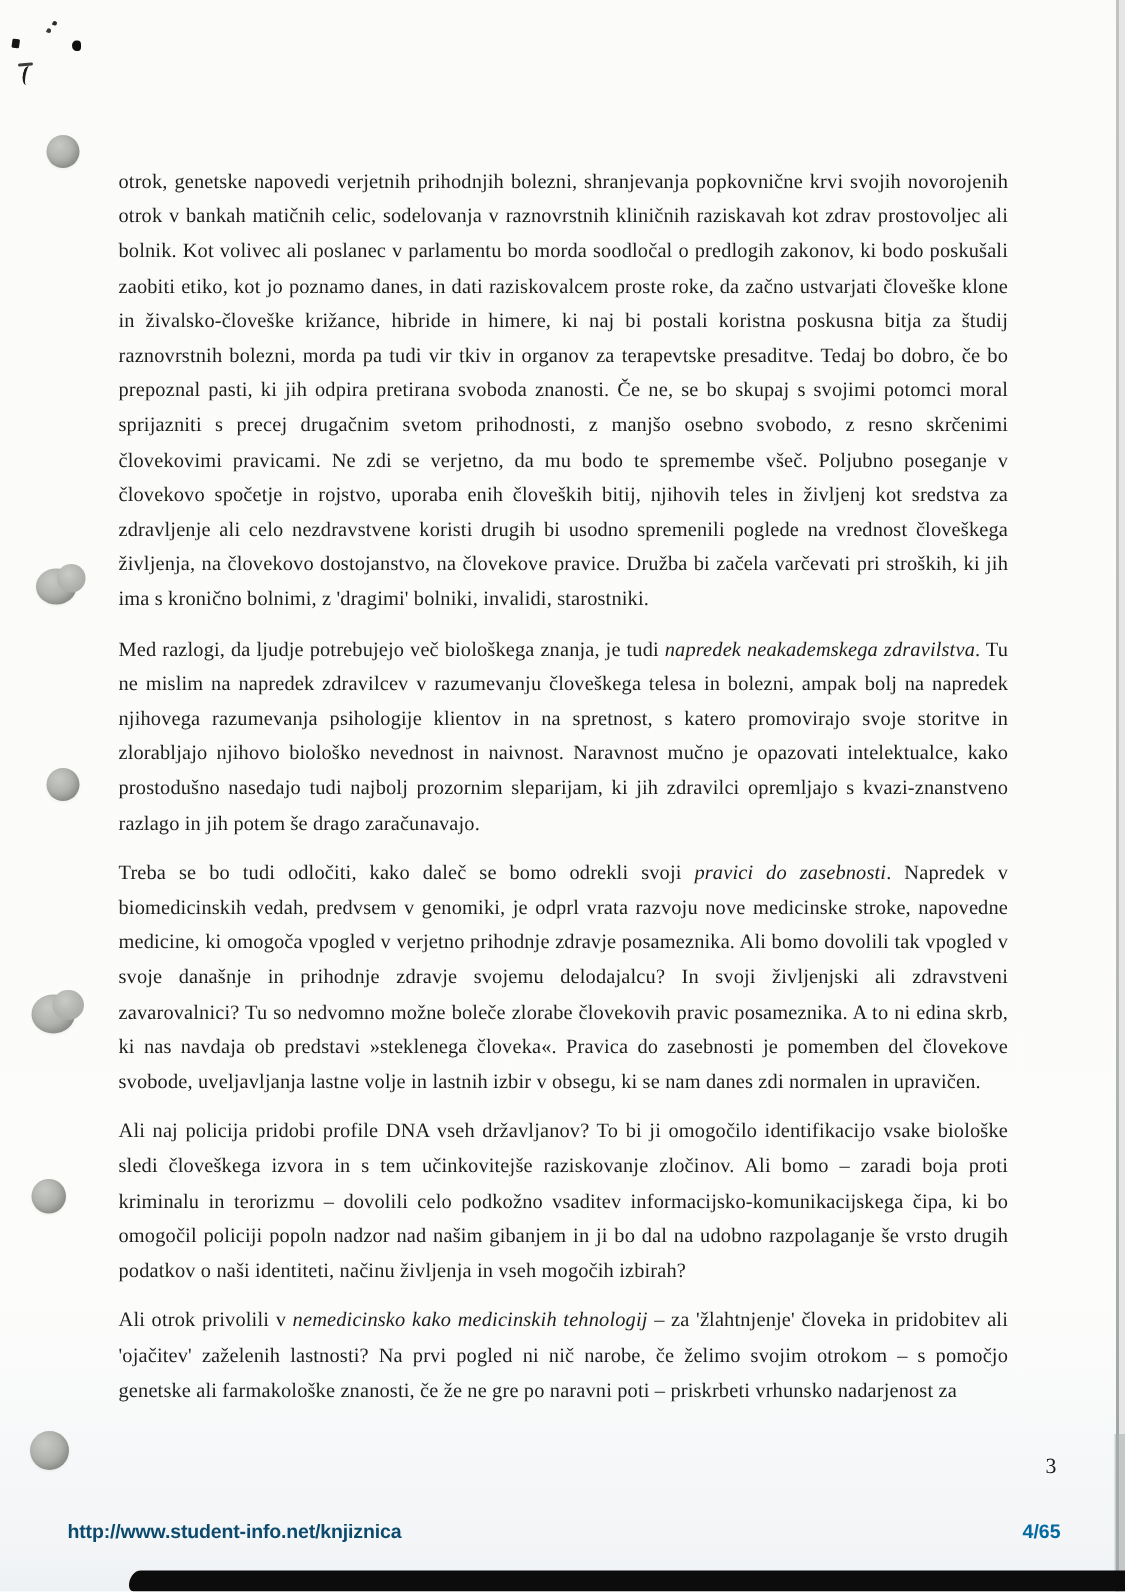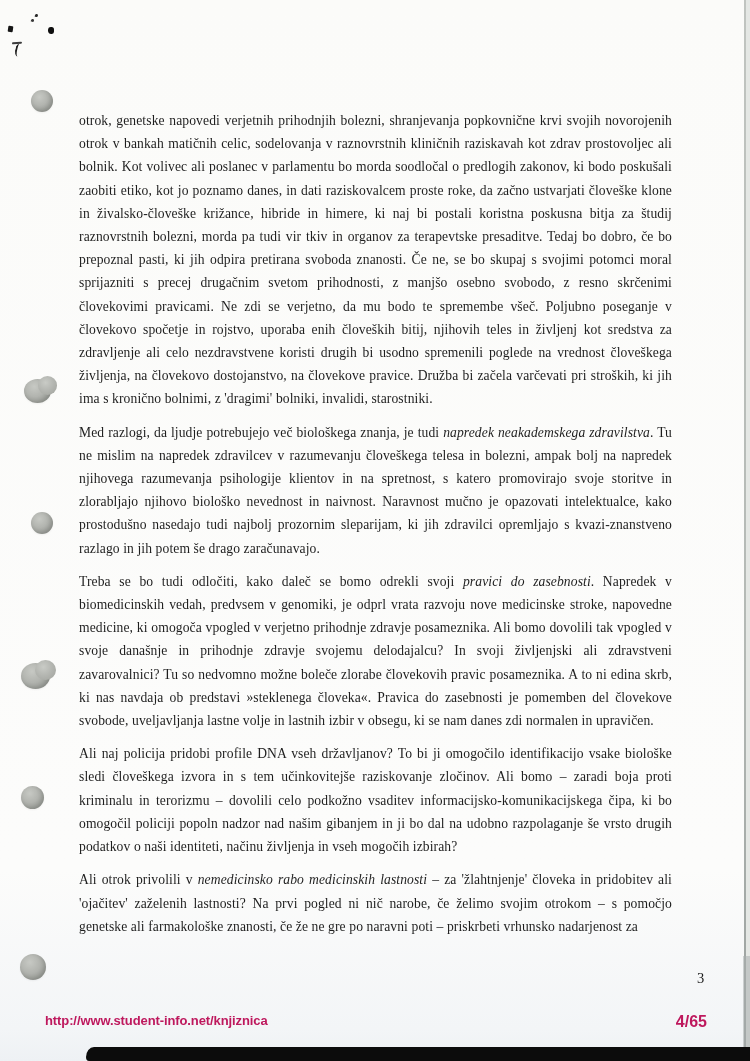--- a/index.html
+++ b/index.html
@@ -25,27 +25,27 @@
   .page-number {
     position:absolute; left:697px; top:970px;
     font-size:14.5px; color:#1c1c1c;
   }
 
   
   .footer-url {
     position:absolute; left:45px; top:1013px;
     font-family:"Liberation Sans", sans-serif;
     font-weight:bold; font-size:13px; letter-spacing:-0.1px;
-    color:#be185d;
+    color:#0c4a6e;
   }
   .footer-page {
     position:absolute; right:43px; top:1013px;
     font-family:"Liberation Sans", sans-serif;
-    font-weight:bold; font-size:16px;
-    color:#be185d;
+    font-weight:bold; font-size:13px;
+    color:#0369a1;
   }
 
   
   .right-edge-margin { position:absolute; top:0; right:0; width:4px; height:100%; background:#e4e7e4; }
   .right-edge-line   { position:absolute; top:0; right:4px; width:2px; height:100%;
                        background:linear-gradient(180deg,#c0c4c0 0%, #b4b9b5 60%, #9aa09e 100%); }
   .right-edge-shadow { position:absolute; right:0; bottom:0; width:7px; height:105px; background:#a9afae; opacity:.55; }
 
   .bottom-bar {
     position:absolute; left:86px; right:0; top:1047px; height:14px;
@@ -98,19 +98,19 @@
 <div class="ink ink-b"></div>
 <div class="ink ink-c"></div>
 <div class="ink ink-dash"></div>
 <div class="ink ink-flick"></div>
 
 <div class="text-block">
     <p><span>otrok, genetske napovedi verjetnih prihodnjih bolezni, shranjevanja popkovnične krvi svojih novorojenih otrok v bankah matičnih celic, sodelovanja v raznovrstnih kliničnih raziskavah kot zdrav prostovoljec ali bolnik. Kot volivec ali poslanec v parlamentu bo morda soodločal o predlogih zakonov, ki bodo poskušali zaobiti etiko, kot jo poznamo danes, in dati raziskovalcem proste roke, da začno ustvarjati človeške klone in živalsko-človeške križance, hibride in himere, ki naj bi postali koristna poskusna bitja za študij raznovrstnih bolezni, morda pa tudi vir tkiv in organov za terapevtske presaditve. Tedaj bo dobro, če bo prepoznal pasti, ki jih odpira pretirana svoboda znanosti. Če ne, se bo skupaj s svojimi potomci moral sprijazniti s precej drugačnim svetom prihodnosti, z manjšo osebno svobodo, z resno skrčenimi človekovimi pravicami. Ne zdi se verjetno, da mu bodo te spremembe všeč. Poljubno poseganje v človekovo spočetje in rojstvo, uporaba enih človeških bitij, njihovih teles in življenj kot sredstva za zdravljenje ali celo nezdravstvene koristi drugih bi usodno spremenili poglede na vrednost človeškega življenja, na človekovo dostojanstvo, na človekove pravice. Družba bi začela varčevati pri stroških, ki jih ima s kronično bolnimi, z 'dragimi' bolniki, invalidi, starostniki.</span></p>
     <p><span>Med razlogi, da ljudje potrebujejo več biološkega znanja, je tudi </span><em>napredek neakademskega zdravilstva</em><span>. Tu ne mislim na napredek zdravilcev v razumevanju človeškega telesa in bolezni, ampak bolj na napredek njihovega razumevanja psihologije klientov in na spretnost, s katero promovirajo svoje storitve in zlorabljajo njihovo biološko nevednost in naivnost. Naravnost mučno je opazovati intelektualce, kako prostodušno nasedajo tudi najbolj prozornim sleparijam, ki jih zdravilci opremljajo s kvazi-znanstveno razlago in jih potem še drago zaračunavajo.</span></p>
     <p><span>Treba se bo tudi odločiti, kako daleč se bomo odrekli svoji </span><em>pravici do zasebnosti</em><span>. Napredek v biomedicinskih vedah, predvsem v genomiki, je odprl vrata razvoju nove medicinske stroke, napovedne medicine, ki omogoča vpogled v verjetno prihodnje zdravje posameznika. Ali bomo dovolili tak vpogled v svoje današnje in prihodnje zdravje svojemu delodajalcu? In svoji življenjski ali zdravstveni zavarovalnici? Tu so nedvomno možne boleče zlorabe človekovih pravic posameznika. A to ni edina skrb, ki nas navdaja ob predstavi »steklenega človeka«. Pravica do zasebnosti je pomemben del človekove svobode, uveljavljanja lastne volje in lastnih izbir v obsegu, ki se nam danes zdi normalen in upravičen.</span></p>
     <p><span>Ali naj policija pridobi profile DNA vseh državljanov? To bi ji omogočilo identifikacijo vsake biološke sledi človeškega izvora in s tem učinkovitejše raziskovanje zločinov. Ali bomo – zaradi boja proti kriminalu in terorizmu – dovolili celo podkožno vsaditev informacijsko-komunikacijskega čipa, ki bo omogočil policiji popoln nadzor nad našim gibanjem in ji bo dal na udobno razpolaganje še vrsto drugih podatkov o naši identiteti, načinu življenja in vseh mogočih izbirah?</span></p>
-    <p><span>Ali otrok privolili v </span><em>nemedicinsko rabo medicinskih lastnosti</em><span> – za 'žlahtnjenje' človeka in pridobitev ali 'ojačitev' zaželenih lastnosti? Na prvi pogled ni nič narobe, če želimo svojim otrokom – s pomočjo genetske ali farmakološke znanosti, če že ne gre po naravni poti – priskrbeti vrhunsko nadarjenost za</span></p>
+    <p><span>Ali otrok privolili v </span><em>nemedicinsko kako medicinskih tehnologij</em><span> – za 'žlahtnjenje' človeka in pridobitev ali 'ojačitev' zaželenih lastnosti? Na prvi pogled ni nič narobe, če želimo svojim otrokom – s pomočjo genetske ali farmakološke znanosti, če že ne gre po naravni poti – priskrbeti vrhunsko nadarjenost za</span></p>
   </div>
 
 <div class="page-number">3</div>
 
 <div class="footer-url">http://www.student-info.net/knjiznica</div>
 <div class="footer-page">4/65</div>
 
 </body></html>

